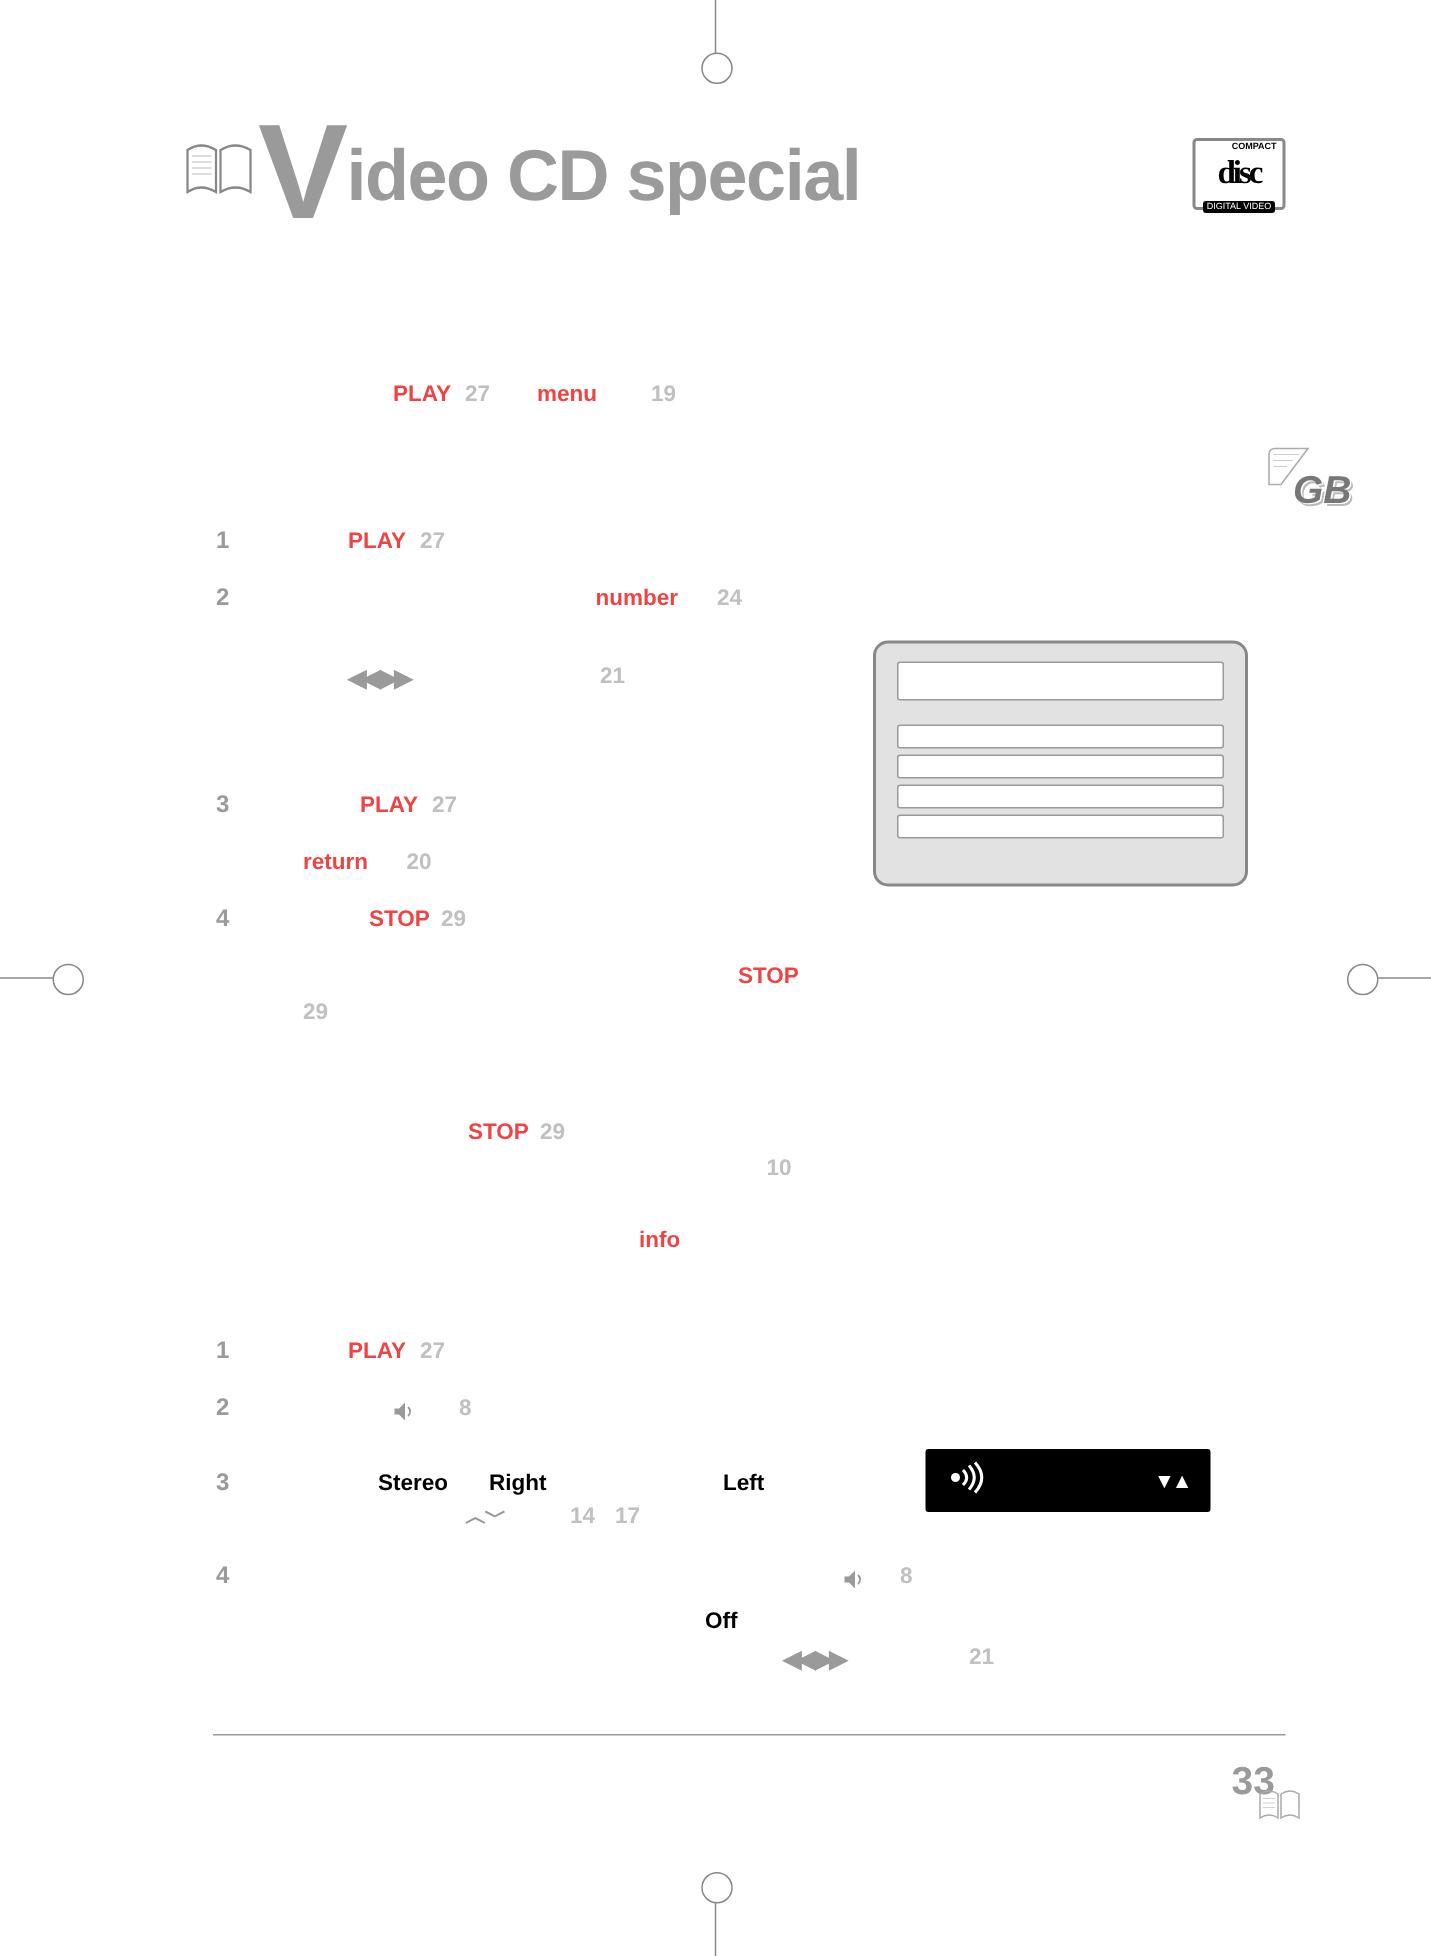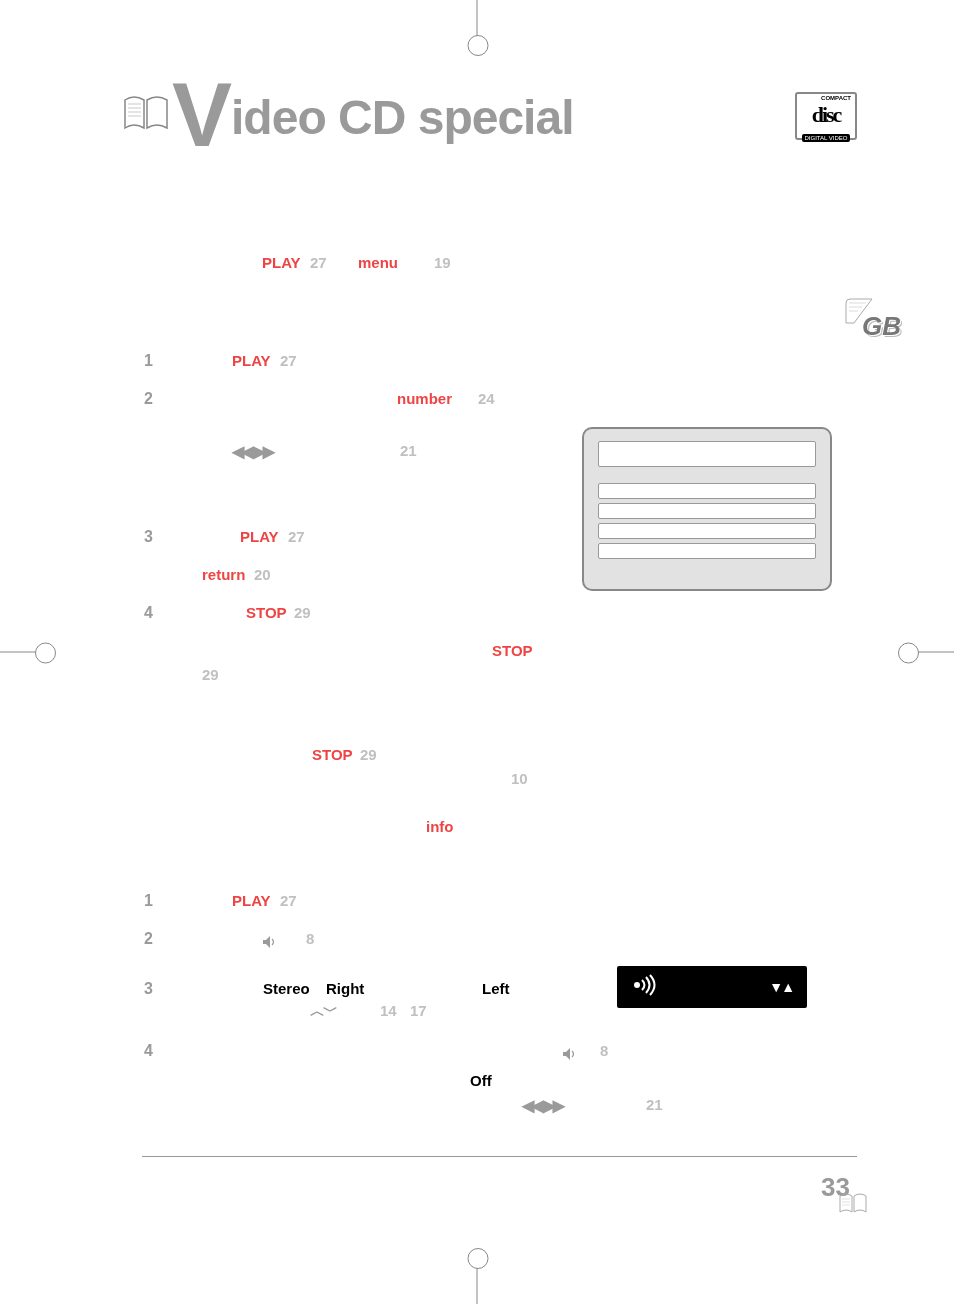--- a/index.html
+++ b/index.html
@@ -256,21 +256,21 @@
 
     <div style="height:44px"></div>
 
     <div class="row">
       <span class="step-num">3</span>
       <span class="txt bold" style="left:118px">PLAY</span>
       <span class="txt gray-num" style="left:166px">27</span>
     </div>
     <div class="row">
       <span class="txt bold" style="left:80px">return</span>
-      <span class="txt gray-num" style="left:132px">20</span>
+      <span class="txt gray-num" style="left:149px">20</span>
     </div>
 
     <div class="row">
       <span class="step-num">4</span>
       <span class="txt bold" style="left:124px">STOP</span>
       <span class="txt gray-num" style="left:172px">29</span>
     </div>
     <div class="row">
       <span class="txt bold" style="left:370px">STOP</span>
     </div>
@@ -311,21 +311,21 @@
         <svg class="speaker-sm" viewBox="0 0 16 14">
             <path d="M1 5 L4 5 L8 1 L8 13 L4 9 L1 9 Z" fill="#9a9a9a"></path>
             <path d="M10 4 Q13 7 10 10" fill="none" stroke="#9a9a9a" stroke-width="1.2"></path>
           </svg>
       </span>
       <span class="txt gray-num" style="left:184px">8</span>
     </div>
     <div style="height:12px"></div>
     <div class="row-tall">
       <span class="step-num">3</span>
-      <span class="txt black" style="left:141px">Stereo</span>
+      <span class="txt black" style="left:130px">Stereo</span>
       <span class="txt black" style="left:204px">Right</span>
       <span class="txt black" style="left:360px">Left</span>
       <span class="txt updown" style="left:188px; top:22px;">︿﹀</span>
       <span class="txt gray-num" style="left:258px; top:22px;">14</span>
       <span class="txt gray-num" style="left:288px; top:22px;">17</span>
     </div>
     <div style="height:6px"></div>
     <div class="row-tall">
       <span class="step-num">4</span>
       <span class="txt" style="left:440px; top:2px;">

